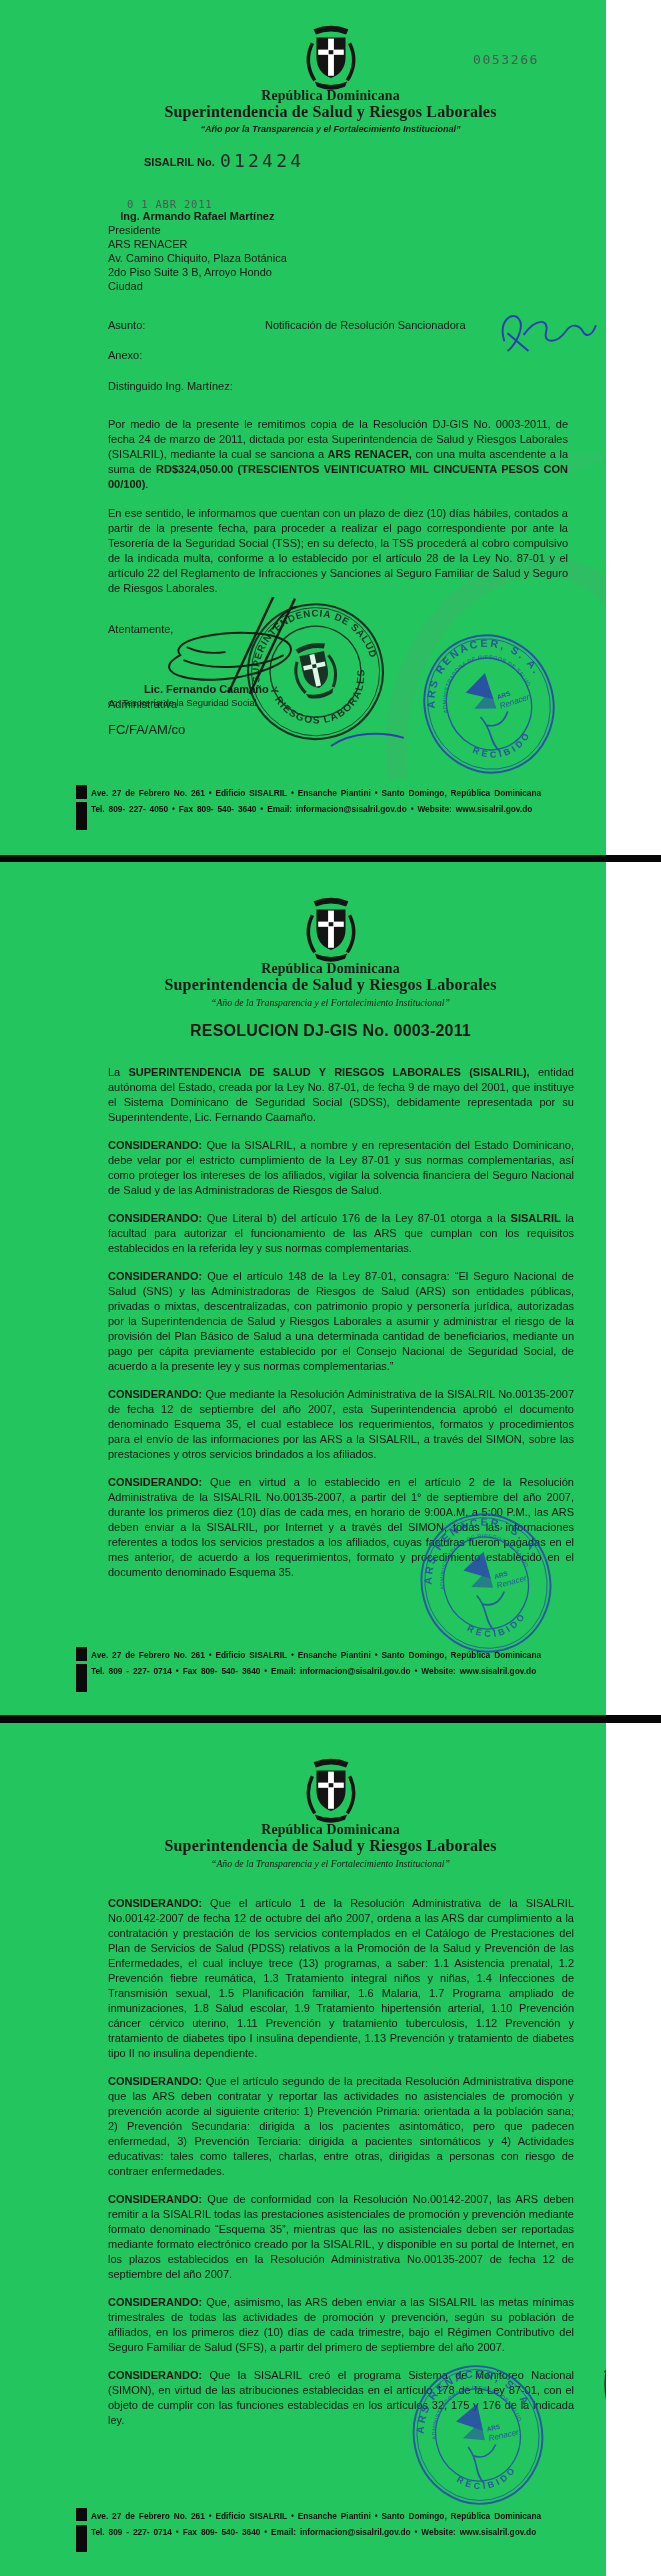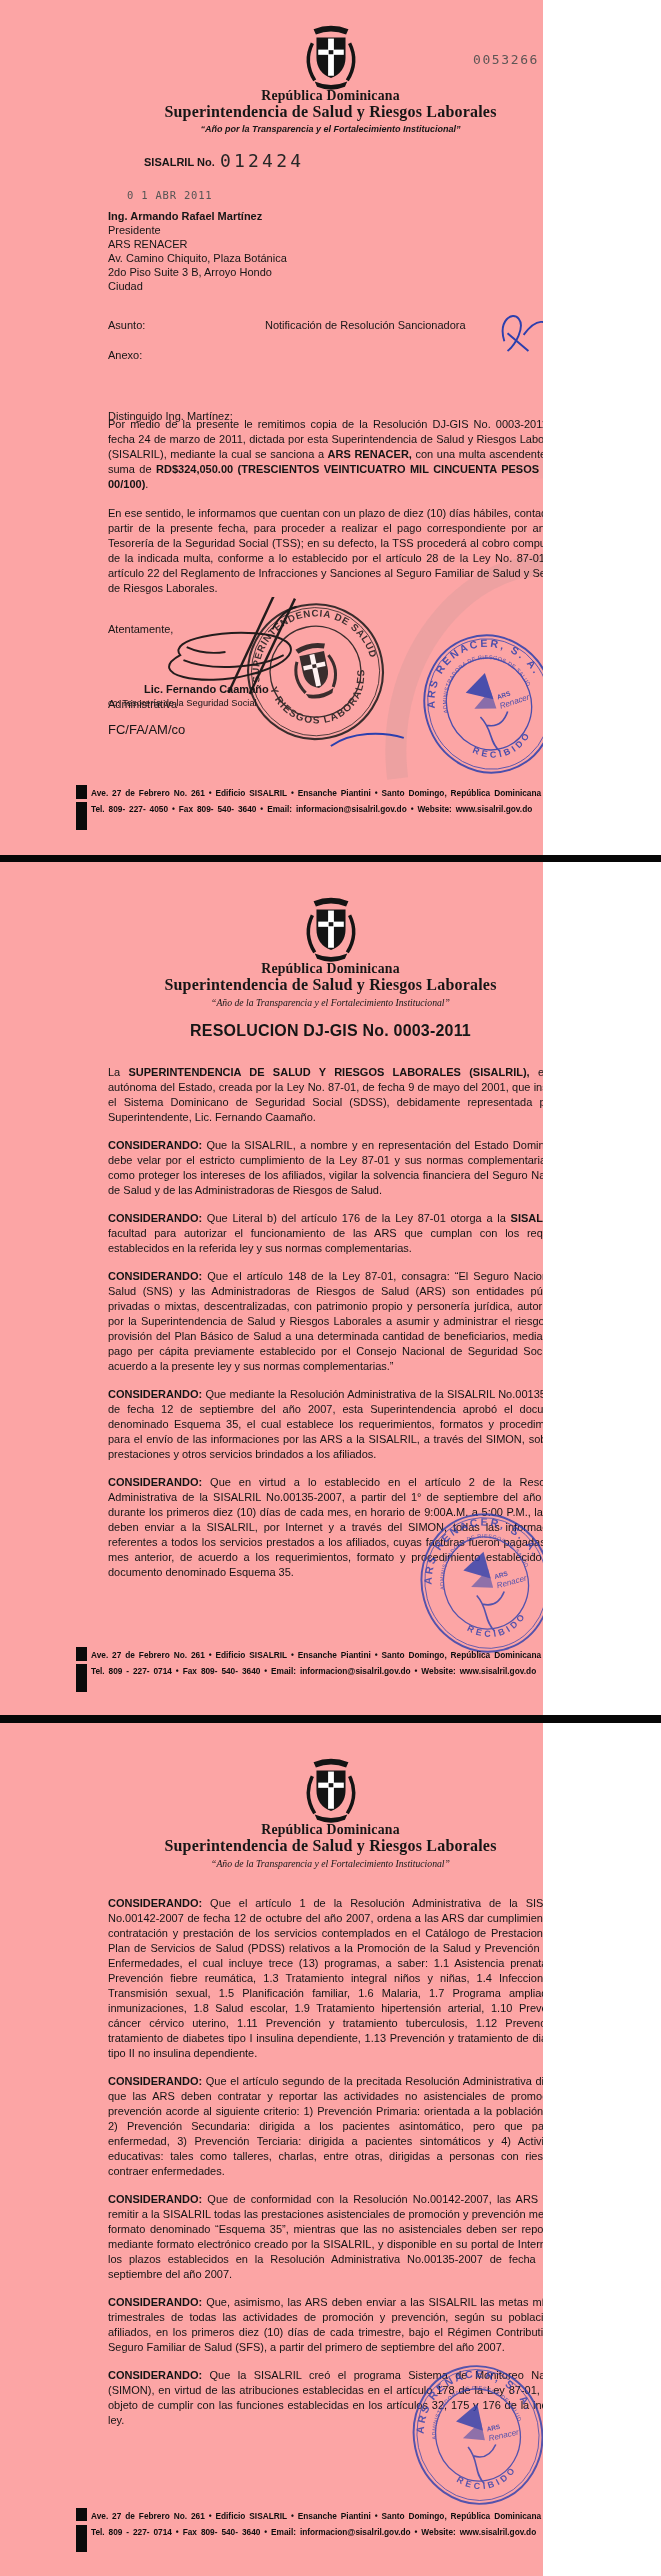--- a/index.html
+++ b/index.html
@@ -1,37 +1,37 @@
 <!DOCTYPE html>
 <html lang="es" style="font-size:13px"><head>
 <meta charset="utf-8">
 <style>
   html,body{margin:0;padding:0;background:#ffffff;}
   body{width:661px;font-family:"Liberation Sans",sans-serif;color:#161616;}
-  .sheet{position:relative;width:543px;background:#fca5a5;overflow:hidden;}
+  .sheet{position:relative;width:606px;background:#22c55e;overflow:hidden;}
   .p1{height:855px;} .p2{height:853px;} .p3{height:854px;}
   .sep{width:661px;height:7.3px;background:#070707;}
   .abs{position:absolute;}
   .ctr{left:0;width:661px;text-align:center;}
   .serif{font-family:"Liberation Serif",serif;}
   .country{font-size:13.8px;font-weight:bold;letter-spacing:0.2px;}
   .inst{font-size:16px;font-weight:bold;letter-spacing:0.2px;}
   .motto1{font-size:9px;font-weight:bold;font-style:italic;}
   .motto2{font-family:"Liberation Serif",serif;font-size:9.7px;font-style:italic;}
   .mono{font-family:"DejaVu Sans Mono","Liberation Mono",monospace;}
   .serial{font-size:13px;letter-spacing:1.6px;color:#4d4d4d;opacity:.9;}
   .refnum{font-size:18px;letter-spacing:3.2px;color:#262626;margin-left:16px;}
   .datestamp{font-size:10.5px;letter-spacing:0.8px;color:#555;}
   .lbl{font-size:11px;font-weight:bold;margin-left:36px;}
   .txt{font-size:11px;}
   .para{font-size:11px;line-height:15px;text-align:justify;color:#141414;}
   .pagepara{margin:0 0 13px 0;}
   .flow{position:absolute;left:108px;width:466px;}
   .recip div{font-size:11px;line-height:14px;}
-  .recip div:first-child{font-weight:bold;}
+  .recip div:first-child{font-weight:bold;text-align:center;}
   .restitle{font-size:16px;font-weight:bold;letter-spacing:0.2px;}
   .footer-line{position:absolute;left:91px;width:496px;font-size:8.3px;font-weight:bold;line-height:10.5px;color:#0d0d0d;word-spacing:1.6px;}
   .fblock{position:absolute;left:76px;width:10.5px;background:#0a0a0a;}
   .pagenum{position:absolute;left:640px;font-size:10.5px;color:#222;}
   .stamp{opacity:.85;}
   svg text{font-family:"Liberation Sans",sans-serif;}
 </style>
 </head>
 <body>
 
@@ -93,21 +93,21 @@
   <svg class="abs" style="left:301px;top:21px;color:#141414" width="60" height="70" viewBox="0 0 74 86">
       <use href="#crest"></use>
     </svg>
 
   <div class="abs ctr serif country" style="top:88px">República Dominicana</div>
   <div class="abs ctr serif inst" style="top:103px">Superintendencia de Salud y Riesgos Laborales</div>
   <div class="abs ctr motto1" style="top:124px">“Año por  la Transparencia y el Fortalecimiento Institucional”</div>
 
   <div class="abs lbl" style="left:108px;top:156px">SISALRIL No.</div>
   <div class="abs mono refnum" style="left:204px;top:150px">012424</div>
-  <div class="abs mono datestamp" style="left:127px;top:189px">0 1 ABR 2011</div>
+  <div class="abs mono datestamp" style="left:127px;top:198px">0 1 ABR 2011</div>
 
   <div class="abs recip" style="left:108px;top:209px">
     <div>Ing. Armando Rafael Martínez</div>
     <div>Presidente</div>
     <div>ARS RENACER</div>
     <div>Av. Camino Chiquito, Plaza Botánica</div>
     <div>2do Piso Suite 3 B, Arroyo Hondo</div>
     <div>Ciudad</div>
   </div>
 
@@ -116,21 +116,21 @@
 
   <svg class="abs" style="left:496px;top:306px" width="105" height="53" viewBox="0 0 130 66">
     <g fill="none" stroke="#2b3fae" stroke-width="2.4">
       <path d="M 10,44 C 2,18 20,6 28,16 C 36,26 24,48 14,56 M 14,34 L 40,56"></path>
       <path d="M 34,36 C 50,14 66,16 62,32 C 58,48 76,46 86,32 C 94,20 104,24 108,32 C 112,40 120,36 124,24"></path>
     </g>
   </svg>
 
   <div class="abs txt" style="left:108px;top:349px">Anexo:</div>
 
-  <div class="abs txt" style="left:108px;top:410px">Distinguido Ing.  Martínez:</div>
+  <div class="abs txt" style="left:108px;top:380px">Distinguido Ing.  Martínez:</div>
 
   <div class="abs para" style="left:108px;top:417px;width:460px"><span>Por medio de la presente le remitimos copia de la Resolución DJ-GIS No. 0003-2011, de fecha 24 de marzo de 2011, dictada por esta Superintendencia de Salud y Riesgos Laborales (SISALRIL), mediante la cual se sanciona a </span><b>ARS RENACER,</b><span> con  una multa ascendente a la suma de </span><b>RD$324,050.00 (TRESCIENTOS VEINTICUATRO MIL CINCUENTA PESOS CON 00/100)</b><span>.</span></div>
   <div class="abs para" style="left:108px;top:506px;width:460px"><span>En ese sentido, le informamos que cuentan con un plazo de diez (10) días hábiles, contados a partir de la presente fecha, para proceder a realizar el pago correspondiente por ante la Tesorería de la Seguridad Social (TSS); en su defecto, la TSS procederá al cobro compulsivo de la indicada multa, conforme a lo establecido por el artículo 28 de la Ley No. 87-01 y el artículo 22 del Reglamento de Infracciones y Sanciones al Seguro Familiar de Salud y Seguro de Riesgos Laborales.</span></div>
 
   <div class="abs txt" style="left:108px;top:623px">Atentamente,</div>
 
   <svg class="abs" style="left:151px;top:597px" width="174" height="101" viewBox="0 0 215 125">
     <g fill="none" stroke="#111" stroke-width="2.4" opacity=".92">
       <path d="M 36,72 C -8,96 62,112 122,96 C 180,82 192,54 140,46 C 92,40 20,52 36,72 Z"></path>
       <path d="M 40,78 C 74,92 134,88 164,72"></path>

